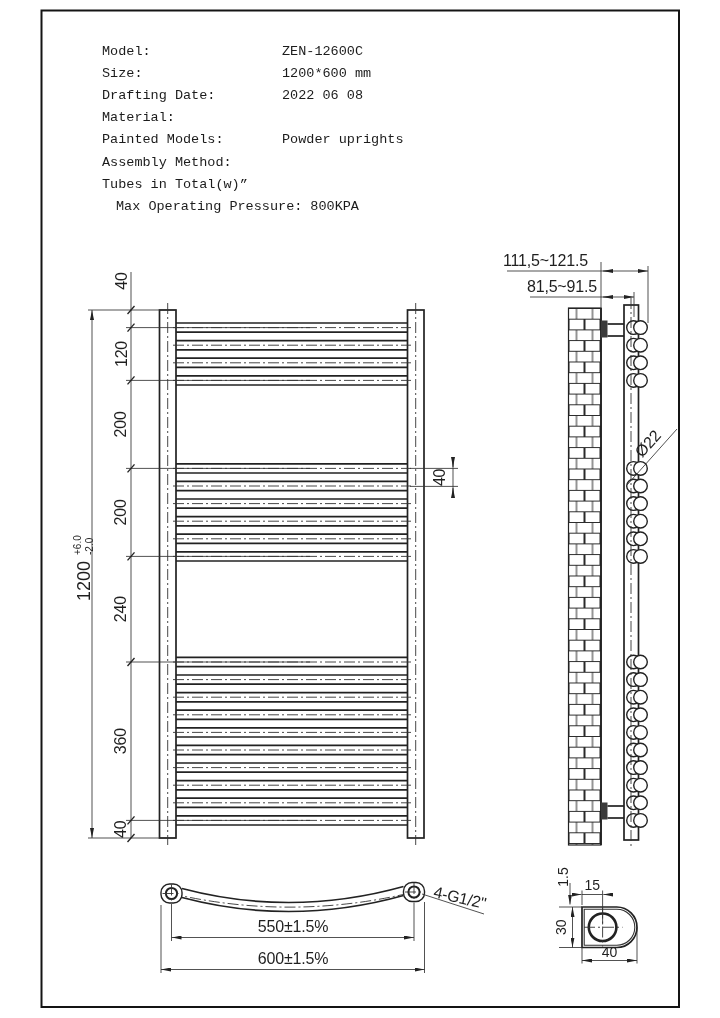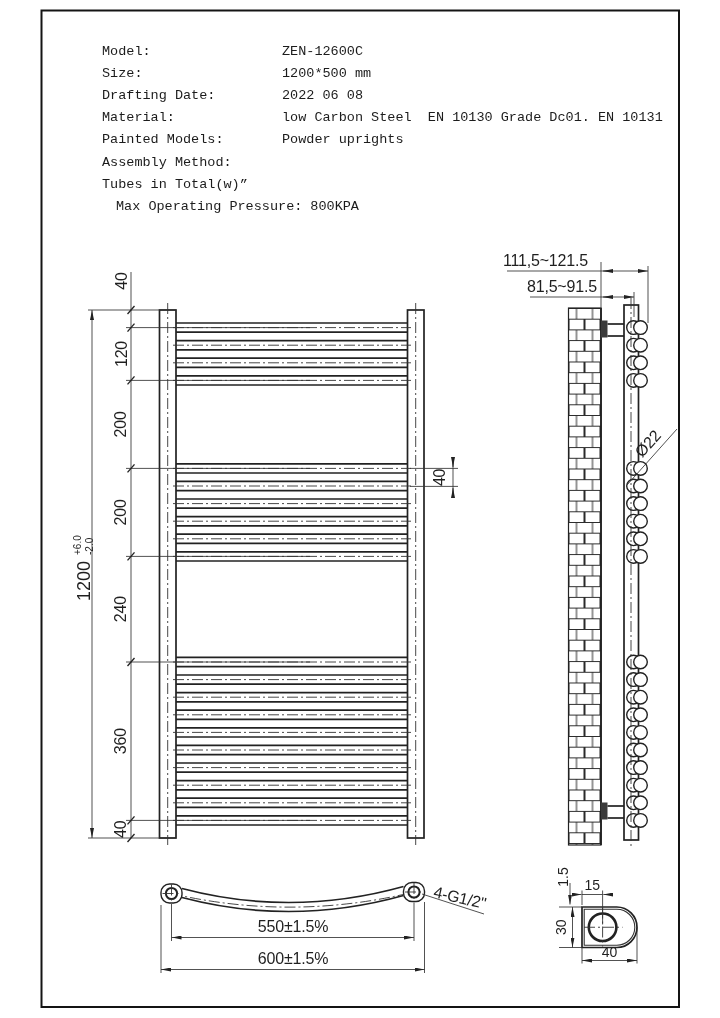--- a/index.html
+++ b/index.html
@@ -318,29 +318,28 @@
     </g>
   </svg>
 
   <div class="specs">
     <div class="spec-row" style="top:44px">
       <span class="spec-label">Model:</span>
       <span class="spec-value">ZEN-12600C</span>
     </div>
     <div class="spec-row" style="top:66px">
       <span class="spec-label">Size:</span>
-      <span class="spec-value">1200*500 mm</span>
+      <span class="spec-value">1200*600 mm</span>
     </div>
     <div class="spec-row" style="top:88px">
       <span class="spec-label">Drafting Date:</span>
       <span class="spec-value">2022 06 08</span>
     </div>
     <div class="spec-row" style="top:110px">
       <span class="spec-label">Material:</span>
-      <span class="spec-value">low Carbon Steel  EN 10130 Grade Dc01. EN 10131</span>
     </div>
     <div class="spec-row" style="top:132px">
       <span class="spec-label">Painted Models:</span>
       <span class="spec-value">Powder uprights</span>
     </div>
     <div class="spec-row" style="top:155px">
       <span class="spec-label">Assembly Method:</span>
     </div>
     <div class="spec-row" style="top:177px">
       <span class="spec-label">Tubes in Total(w)”</span>

